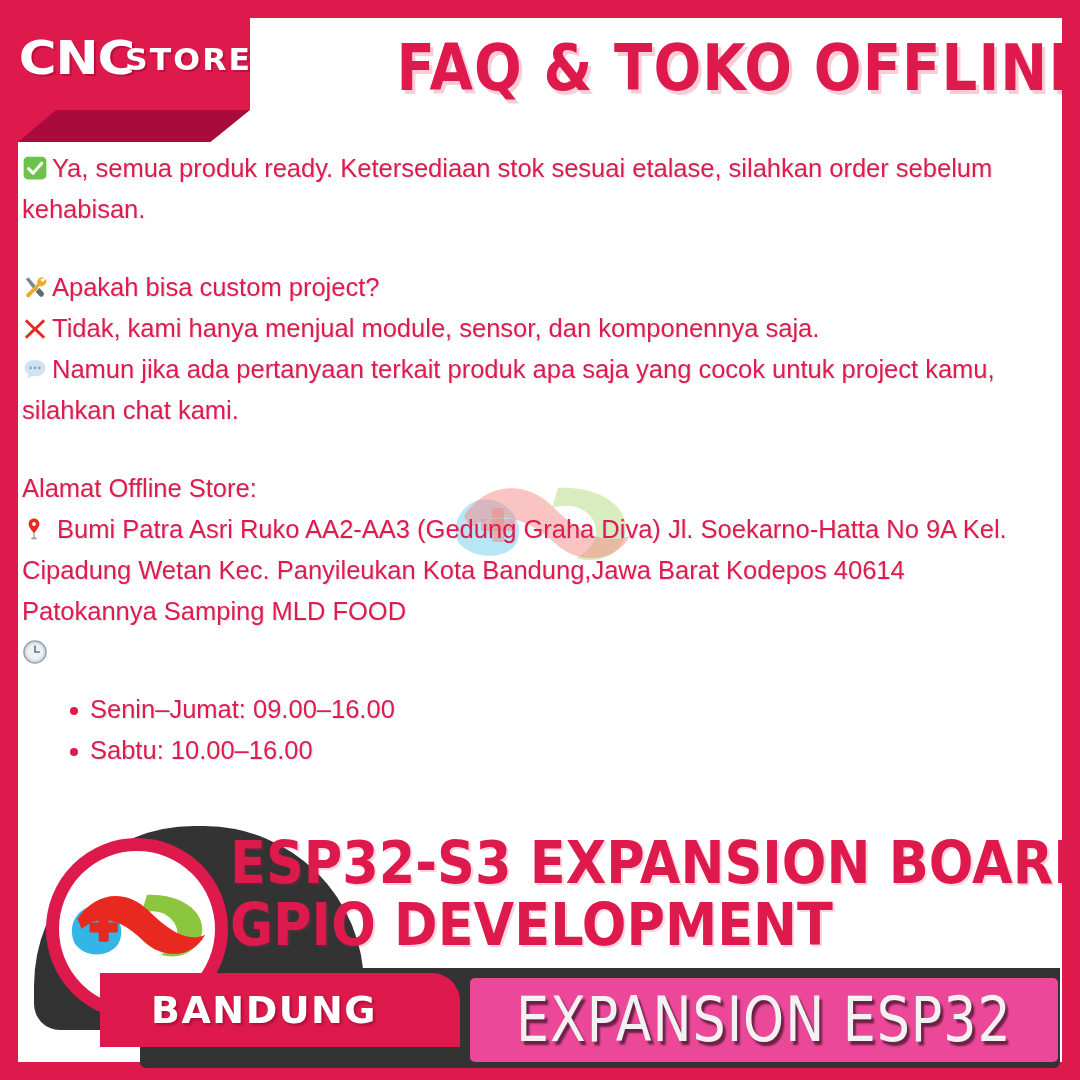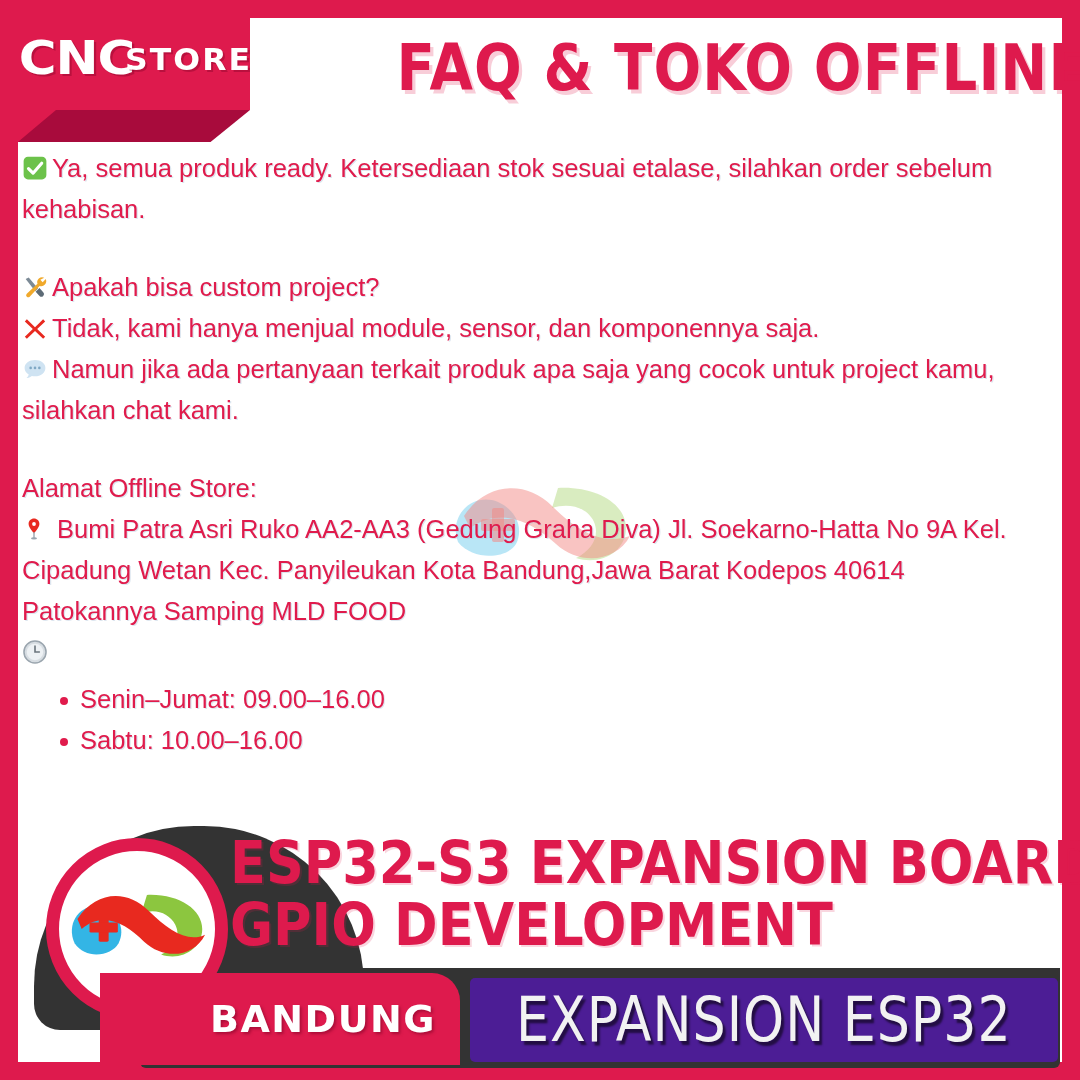--- a/index.html
+++ b/index.html
@@ -131,21 +131,21 @@
     left:440px; top:470px;
     width:220px; height:110px;
     opacity:.55;
     z-index:2;
     pointer-events:none;
   }
 
   
   #hours-list {
     list-style:none;
-    margin:6px; padding-left:30px;
+    margin:16px; padding-left:30px;
   }
   #hours-list li {
     position:relative;
     padding-left:22px;
   }
   #hours-list li::before {
     content:"";
     position:absolute;
     left:2px; top:18px;
     width:8px; height:8px;
@@ -186,25 +186,25 @@
     width:182px; height:182px;
     background:#ffffff;
     border:13px solid #DE1A4D;
     border-radius:50%;
     overflow:hidden;
     display:flex; align-items:center; justify-content:center;
   }
   #bandung-badge {
     position:absolute;
     left:100px; top:155px;
-    width:360px; height:92px;
+    width:360px; height:74px;
     background:#DE1A4D;
     border-radius:0 28px 0 0;
-    display:flex; align-items:center; justify-content:flex-end;
-    padding-right:24px;
+    display:flex; align-items:center; justify-content:center;
+    padding-right:32px;
     z-index:3;
   }
   #bandung-text {
     font-family:"DejaVu Sans", sans-serif;
     font-weight:bold;
     font-size:38px;
     color:#ffffff;
     letter-spacing:1.5px;
     text-shadow:2px 2px 3px rgba(120,0,35,.5);
   }
@@ -225,21 +225,21 @@
     letter-spacing:0px;
     transform:scaleX(1.03) scaleY(1.15);
     transform-origin:right center;
     white-space:nowrap;
     text-shadow:2px 2px 0 rgba(222,26,77,.18);
   }
   #expansion-chip {
     position:absolute;
     left:470px; top:160px;
     width:588px; height:84px;
-    background:#4c1d95;
+    background:#ec4899;
     border-radius:5px;
     display:flex; align-items:center; justify-content:center;
     z-index:4;
   }
   #expansion-text {
     font-family:"DejaVu Sans", sans-serif;
     font-weight:normal;
     font-size:55px;
     color:#f2f2f2;
     letter-spacing:1px;

